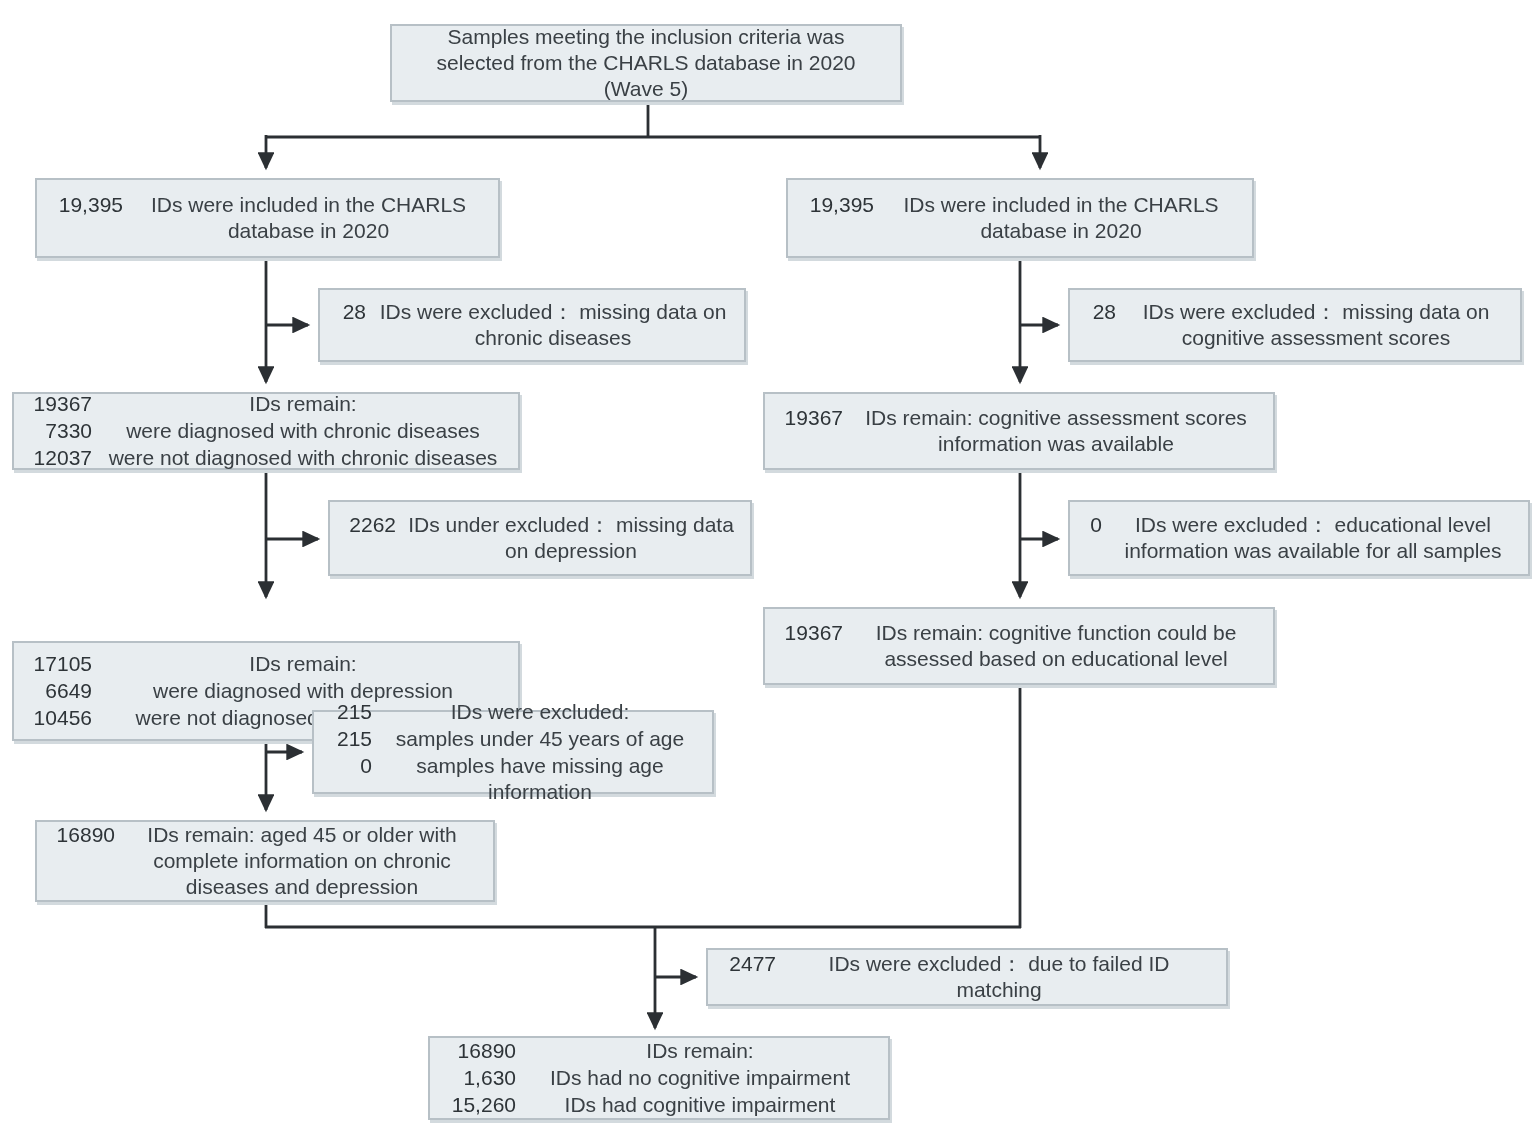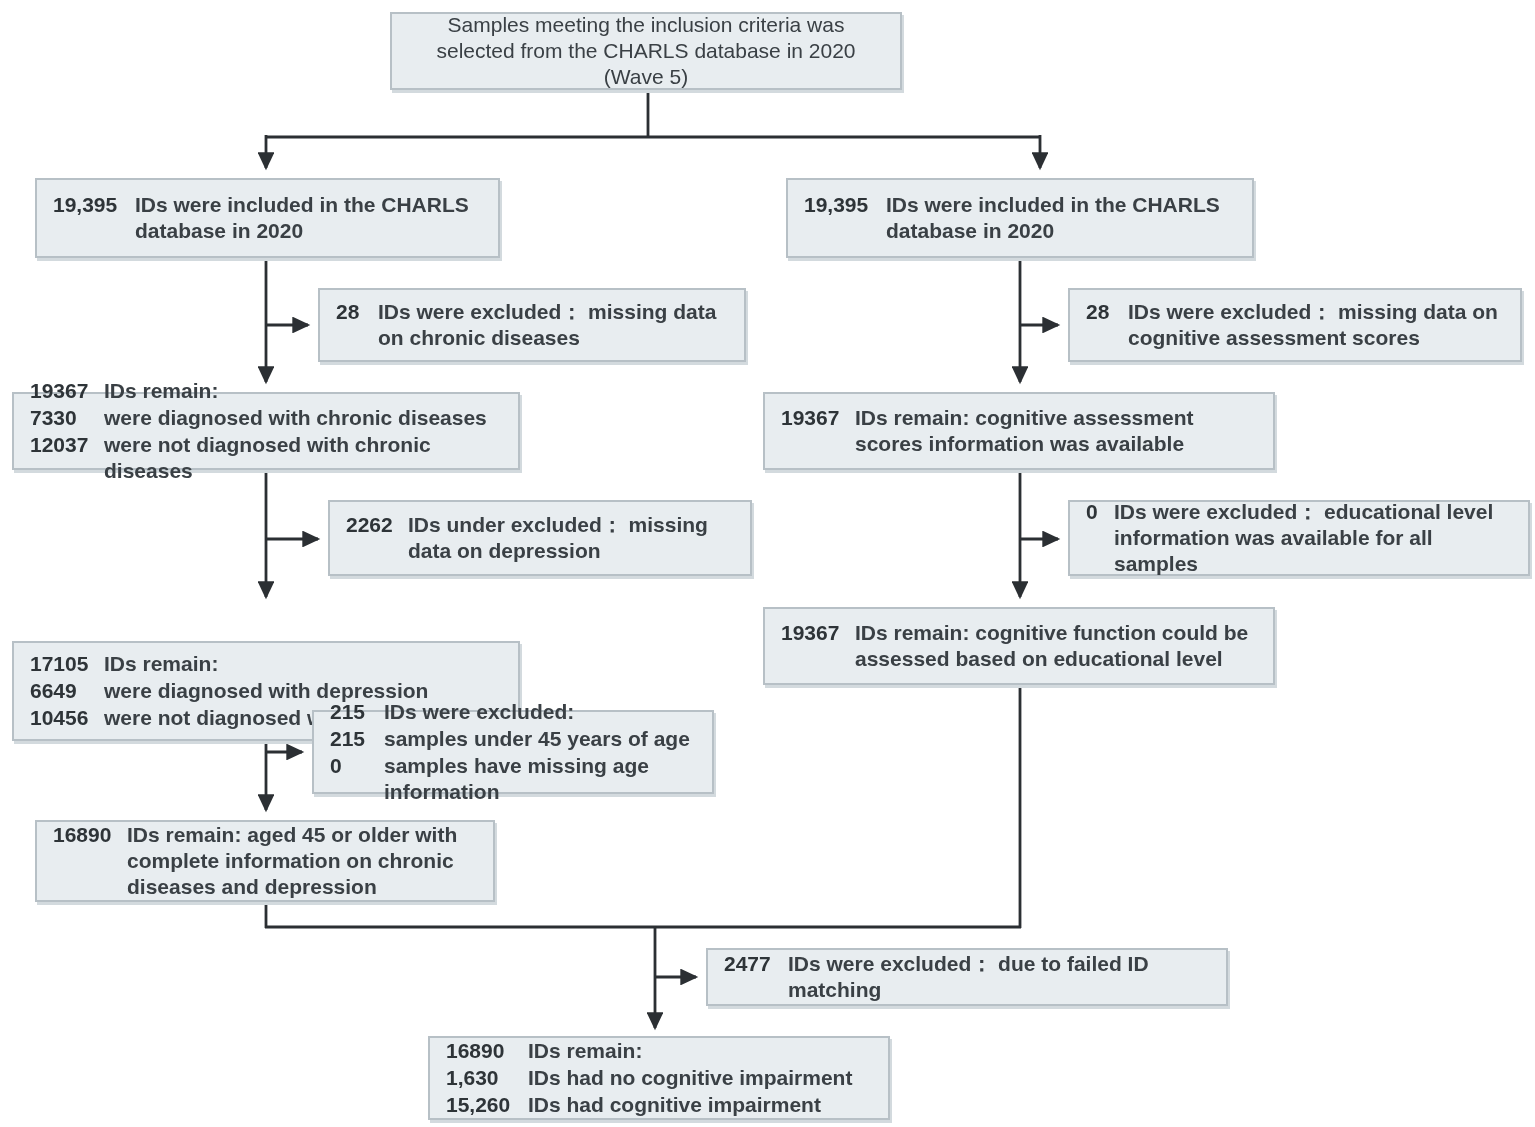--- a/index.html
+++ b/index.html
@@ -37,28 +37,28 @@
   .box .inner { width: 100%; padding: 8px 16px; }
 
   .grid {
     display: grid;
     grid-template-columns: var(--nw, 62px) 1fr;
     column-gap: 12px;
     row-gap: 1px;
     align-items: start;
   }
   .num {
-    font-weight: 700;
+    font-weight: 400;
     color: #2e3438;
-    text-align: left;
+    text-align: right;
     white-space: nowrap;
   }
-  .txt { text-align: left; font-weight: bold; }
-
-  .box.center-text { text-align: center; justify-content: center; }
+  .txt { text-align: center; }
+
+  .box.center-text { text-align: center; justify-content: center; margin-top: 12px; }
 </style>
 </head>
 <body>
 
 <div class="canvas">
 
   <svg class="connectors" viewBox="0 0 1535 1127" xmlns="http://www.w3.org/2000/svg">
     <defs>
       <marker id="arrow" markerWidth="7" markerHeight="6" refX="5.6" refY="3" orient="auto" markerUnits="strokeWidth">
         <path d="M0,0 L6.4,3 L0,6 Z" fill="#2b2f33"></path>

